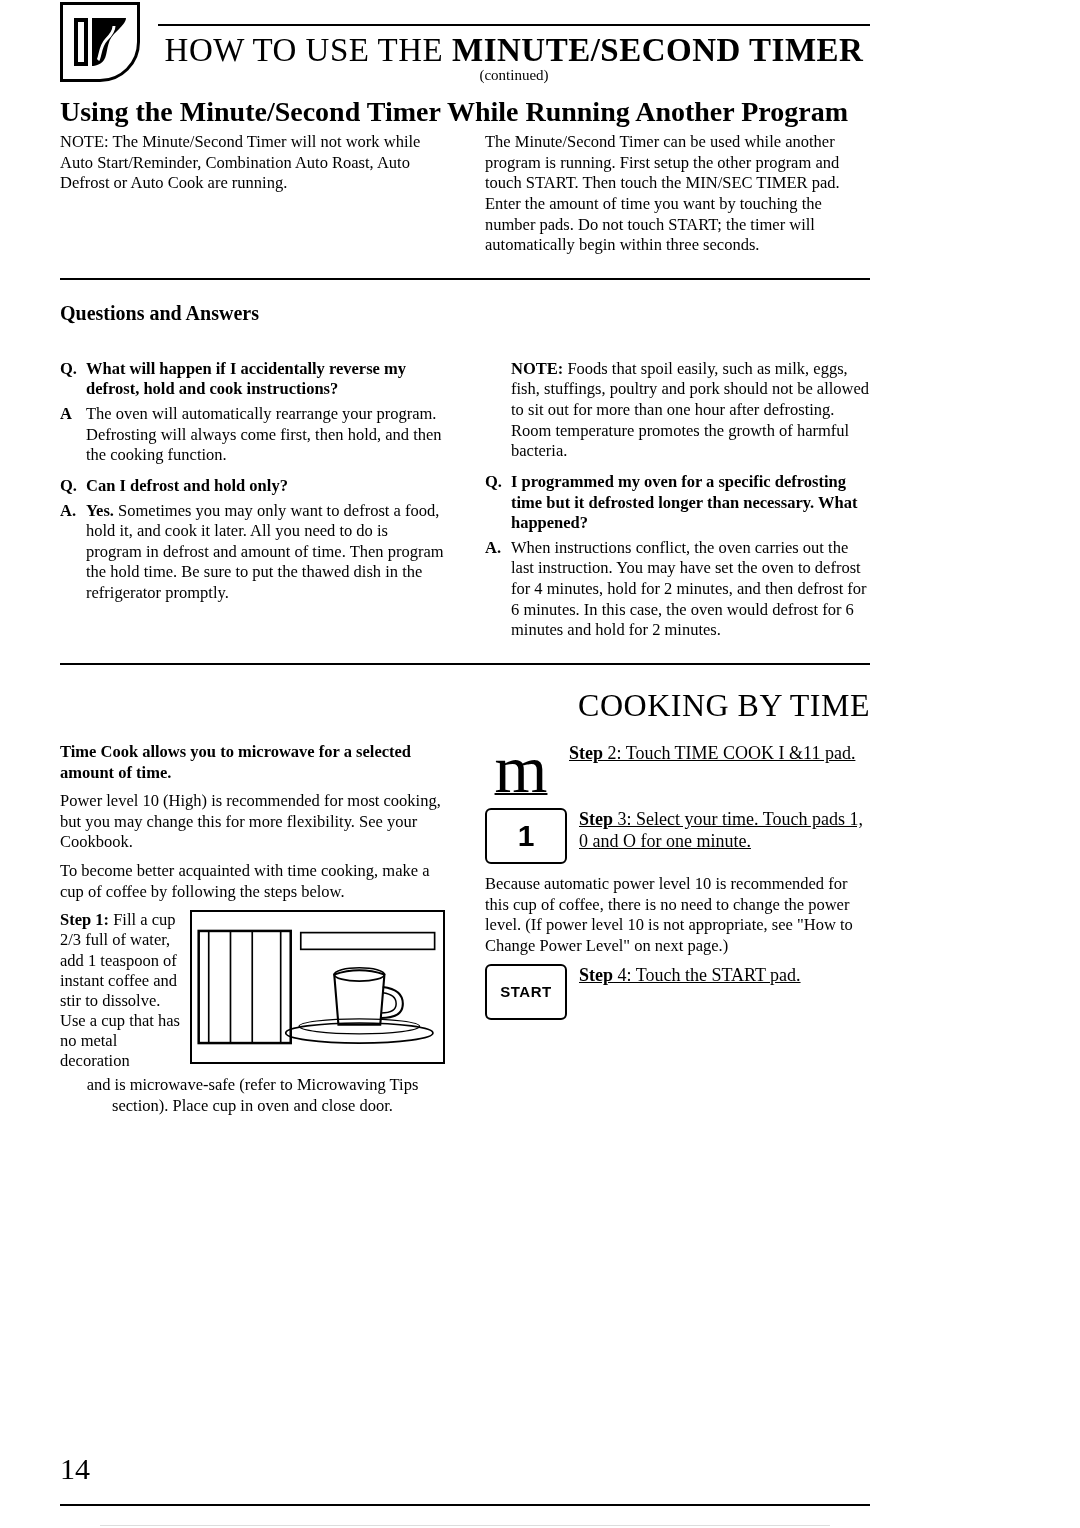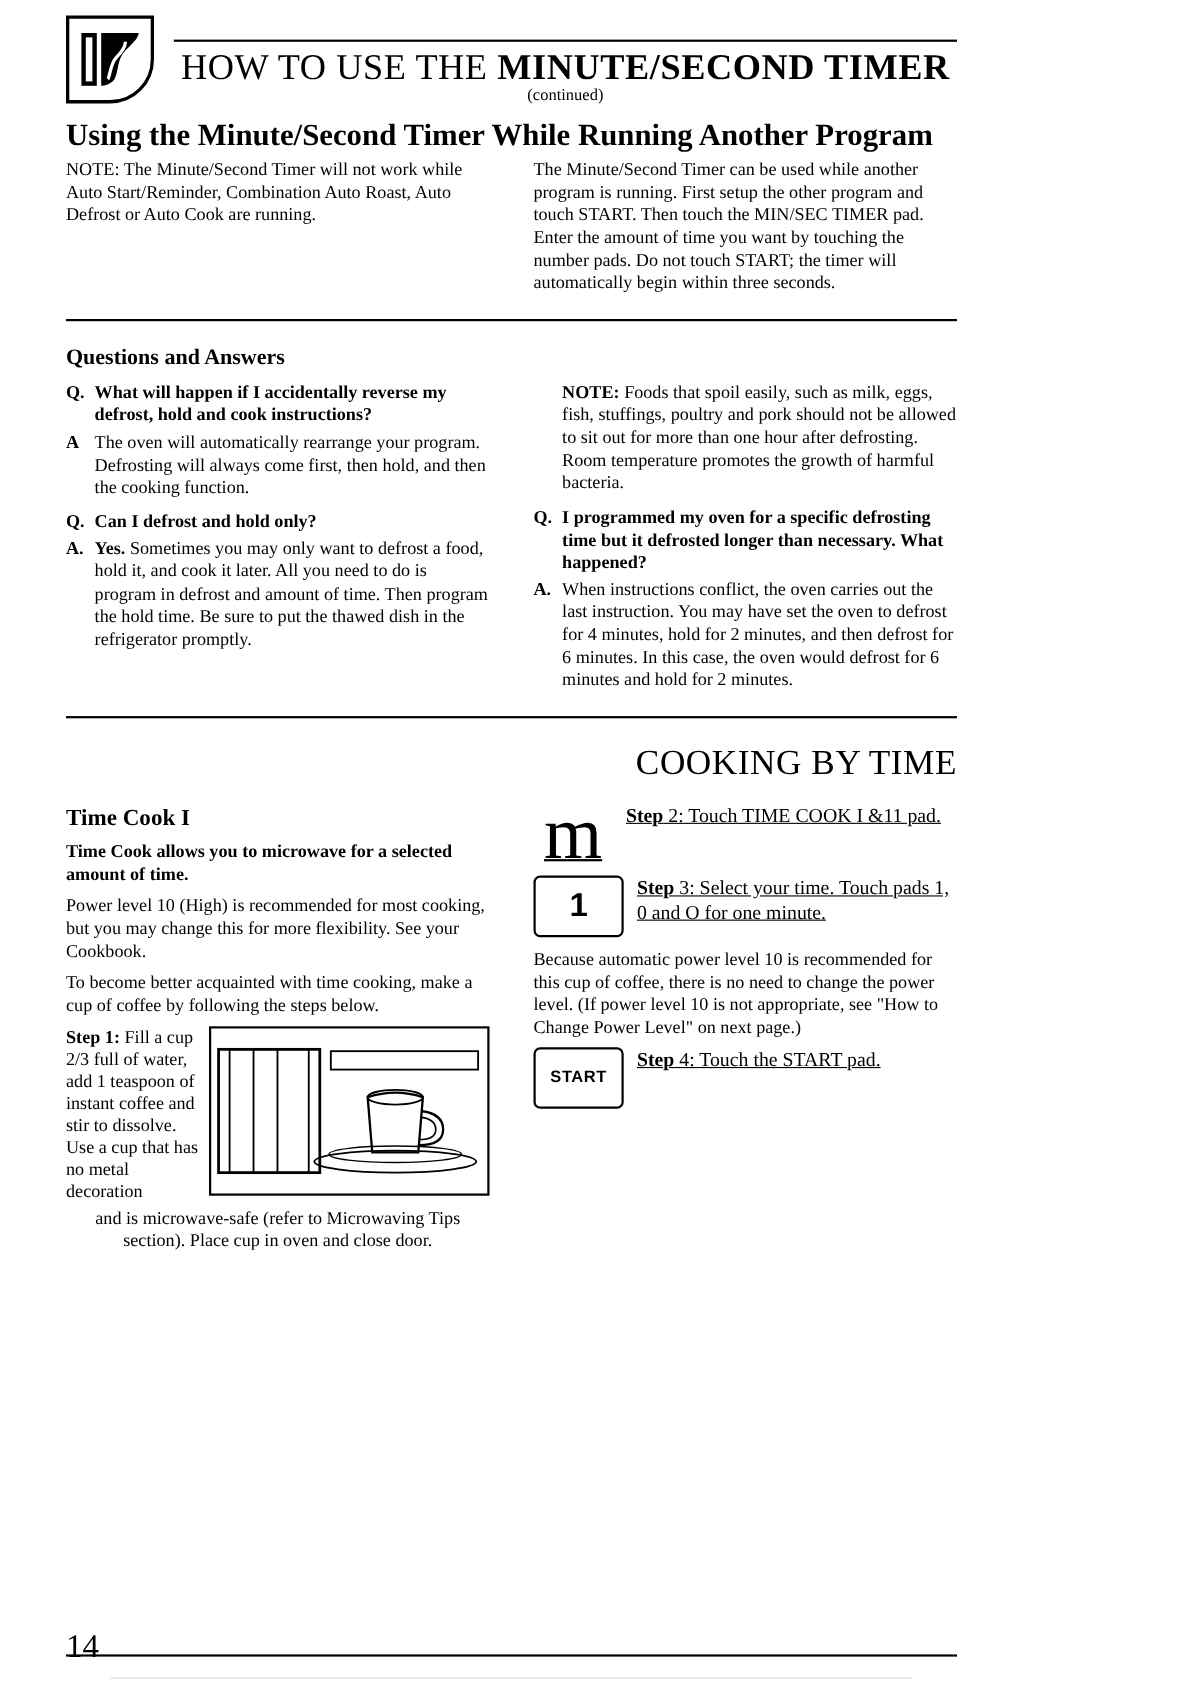--- a/index.html
+++ b/index.html
@@ -6,21 +6,21 @@
   margin: 0;
   padding: 0;
   background: #fff;
   font-family: "Times New Roman", Times, serif;
   color: #000;
 }
 .page {
   width: 930px;
   height: 1528px;
   box-sizing: border-box;
-  padding: 36px 60px 20px 60px;
+  padding: 24px 60px 20px 60px;
   position: relative;
 }
 .top-rule {
   border-top: 2.5px solid #000;
   margin-bottom: 6px;
 }
 .header-row {
   display: flex;
   align-items: flex-start;
 }
@@ -64,21 +64,21 @@
   line-height: 1.25;
 }
 .hr {
   border: none;
   border-top: 2px solid #000;
   margin: 22px 0;
 }
 .q-heading {
   font-size: 20px;
   font-weight: bold;
-  margin-bottom: 0;
+  margin-bottom: 24px;
 }
 .qa-block { font-size: 16.5px; line-height: 1.25; }
 .qa-q {
   font-weight: bold;
   display: flex;
   margin-top: 10px;
 }
 .qa-q .pre { width: 26px; flex-shrink: 0; }
 .qa-a {
   display: flex;
@@ -164,21 +164,21 @@
   position: relative;
 }
 .step1-caption {
   font-size: 16.5px;
   line-height: 1.25;
   margin-top: 4px;
   text-align: center;
 }
 .page-num {
   position: absolute;
-  bottom: 14px;
+  bottom: 42px;
   left: 60px;
   font-size: 30px;
 }
 .foot-rule {
   position: absolute;
   bottom: 22px;
   left: 60px;
   right: 60px;
   border-top: 2.5px solid #000;
 }
@@ -256,21 +256,20 @@
         </div>
     </div>
   </div>
 
   <hr class="hr">
 
   <div class="section-title">COOKING BY TIME</div>
 
   <div class="two-col">
     <div class="col">
-      <div class="tc-heading">Time Cook I</div>
       <div class="tc-lead">Time Cook allows you to microwave for a selected amount of time.</div>
       <div class="tc-p">Power level 10 (High) is recommended for most cooking, but you may change this for more flexibility. See your Cookbook.</div>
       <div class="tc-p">To become better acquainted with time cooking, make a cup of coffee by following the steps below.</div>
 
       <div class="step1-wrap">
         <div class="step1-text">
           <b>Step 1:</b><span> Fill a cup 2/3 full of water, add 1 teaspoon of instant coffee and stir to dissolve. Use a cup that has no metal decoration</span>
         </div>
         <div class="step1-img">
           <svg viewBox="0 0 300 150" style="width:100%;height:100%">

